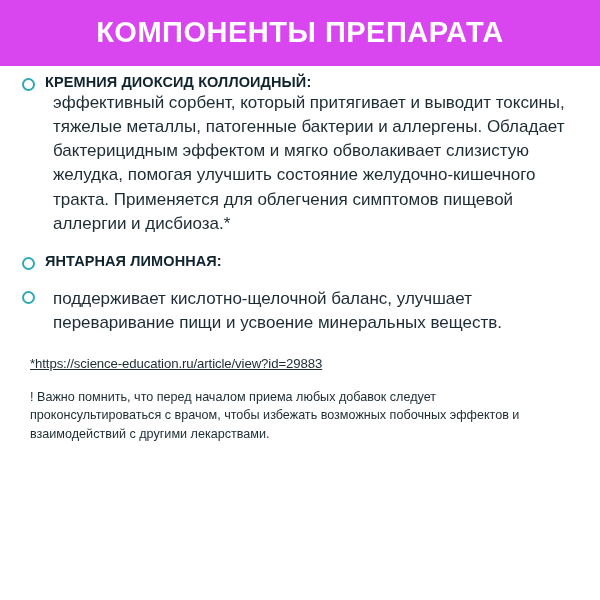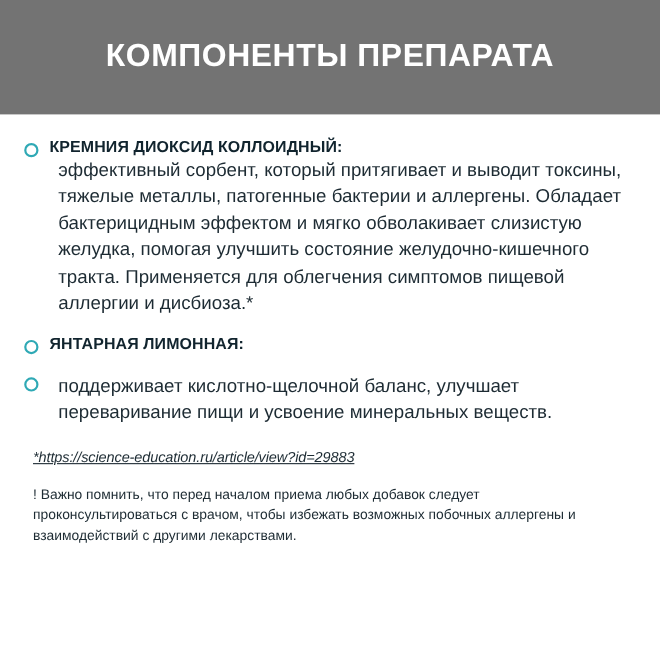--- a/index.html
+++ b/index.html
@@ -14,39 +14,39 @@
     color: #1d2b33;
     overflow: hidden;
   }
   .page {
     width: 600px;
     height: 600px;
     position: relative;
     box-sizing: border-box;
   }
   .header-band {
-    background: #737373;
-    height: 104px;
+    background: #d946ef;
+    height: 66px;
     display: flex;
     align-items: center;
     justify-content: center;
     padding: 0 20px;
     box-sizing: border-box;
   }
   .header-title {
     color: #ffffff;
     font-size: 29px;
     font-weight: bold;
     letter-spacing: 0.5px;
     text-align: center;
     line-height: 1.1;
     white-space: nowrap;
   }
   .content {
-    padding: 22px 26px 0 22px;
+    padding: 8px 26px 0 22px;
     box-sizing: border-box;
   }
   .item {
     display: flex;
     align-items: flex-start;
     margin-bottom: 17px;
   }
   .bullet {
     flex: 0 0 auto;
     width: 13px;
@@ -73,21 +73,20 @@
     color: #1d2b33;
     padding-left: 8px;
   }
   .source-link {
     font-size: 13.2px;
     color: #1d2b33;
     text-decoration: underline;
     display: inline-block;
     margin: 4px 0 0 8px;
     letter-spacing: -0.1px;
-    font-style: italic;
   }
   .footnote {
     font-size: 12.6px;
     line-height: 1.45;
     color: #1d2b33;
     margin: 16px 0 0 8px;
     max-width: 540px;
   }
 </style>
 </head>
@@ -118,16 +117,16 @@
 
     <div class="item">
       <span class="bullet"></span>
       <div class="item-body">
         <div class="item-text">поддерживает кислотно-щелочной баланс, улучшает переваривание пищи и усвоение минеральных веществ.</div>
       </div>
     </div>
 
     <a class="source-link" href="#">*https://science-education.ru/article/view?id=29883</a>
 
-    <div class="footnote">! Важно помнить, что перед началом приема любых добавок следует проконсультироваться с врачом, чтобы избежать возможных побочных аллергены и взаимодействий с другими лекарствами.</div>
+    <div class="footnote">! Важно помнить, что перед началом приема любых добавок следует проконсультироваться с врачом, чтобы избежать возможных побочных эффектов и взаимодействий с другими лекарствами.</div>
 
   </div>
 </div>
 
 </body></html>

